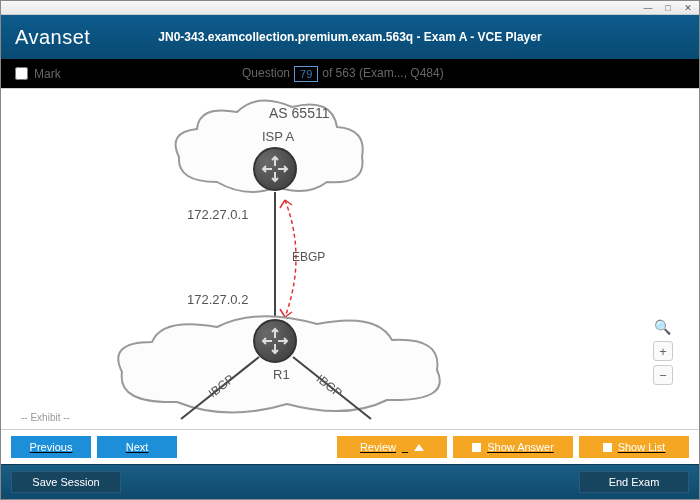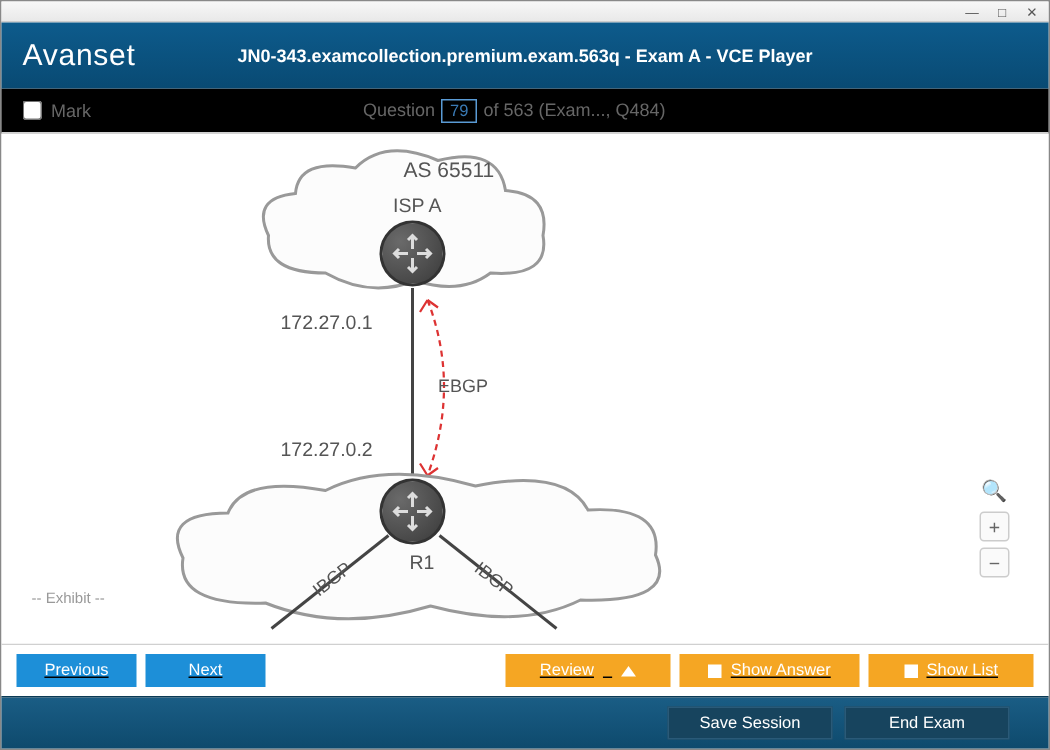--- a/index.html
+++ b/index.html
@@ -17,26 +17,26 @@
   .qnum { border:1px solid #5a9bd5; padding:1px 5px; color:#3a7ab5; font-size:11px;}
   .content { flex:1; background:#fff; overflow:hidden; position:relative; padding:8px 16px 4px 16px;}
   .exhibit-area { width:100%; height:100%; position:relative;}
   .diagram { width: 400px; height: 320px; margin: 0 auto 0 60px; position:relative;}
   .cloud { position:absolute; }
   .cloud svg { display:block;}
   .router { width:44px; height:44px; border-radius:50%; background: radial-gradient(circle at 30% 30%, #6a6a6a, #3a3a3a); border:2px solid #333; position:absolute; display:flex; align-items:center; justify-content:center;}
   .router svg { width:30px; height:30px;}
   .lbl { position:absolute; font-size:13px; color:#555; }
   .line { position:absolute; background:#444; }
-  .exhibit-tag { position:absolute; bottom:20px; left:4px; font-size:10px; color:#999;}
+  .exhibit-tag { position:absolute; bottom:2px; left:4px; font-size:10px; color:#999;}
   .zoom-controls { position:absolute; right:10px; bottom:40px; display:flex; flex-direction:column; gap:4px;}
   .zoom-btn { width:20px; height:20px; border:1px solid #ccc; background:#fafafa; border-radius:3px; display:flex; align-items:center; justify-content:center; font-size:13px; color:#666; cursor:pointer;}
   .zoom-mag { width:20px; height:20px; display:flex; align-items:center; justify-content:center; color:#bbb; cursor:pointer; font-size:14px;}
   .btnbar1 { background:#fff; border-top:1px solid #d0d0d0; padding:6px 10px; display:flex; align-items:center; gap:6px;text-decoration:underline;}
-  .btnbar2 { background: linear-gradient(#1a5d85,#0e4a6d); padding:6px 26px; display:flex; justify-content:flex-end; gap:8px; border-top:1px solid #0a3a55;}
+  .btnbar2 { background: linear-gradient(#1a5d85,#0e4a6d); padding:6px 10px; display:flex; justify-content:space-between; gap:8px; border-top:1px solid #0a3a55;}
   .btn { height:22px; padding:0 18px; font-size:11px; color:#fff; border:none; cursor:pointer; display:flex; align-items:center; justify-content:center; gap:6px; min-width:80px;}
   .btn.blue { background:#1d8fd8;}
   .btn.orange { background:#f5a623;}
   .btn.dark { background:#17445e; border:1px solid #2a5a78;}
   .btn .sq { width:9px; height:9px; background:#fff; display:inline-block;}
   .btn .tri { width:0; height:0; border-left:5px solid transparent; border-right:5px solid transparent; border-bottom:7px solid #fff; display:inline-block;}
   .spacer { flex:1;}
   .dashed-arc { position:absolute; }
 </style>
 </head>

